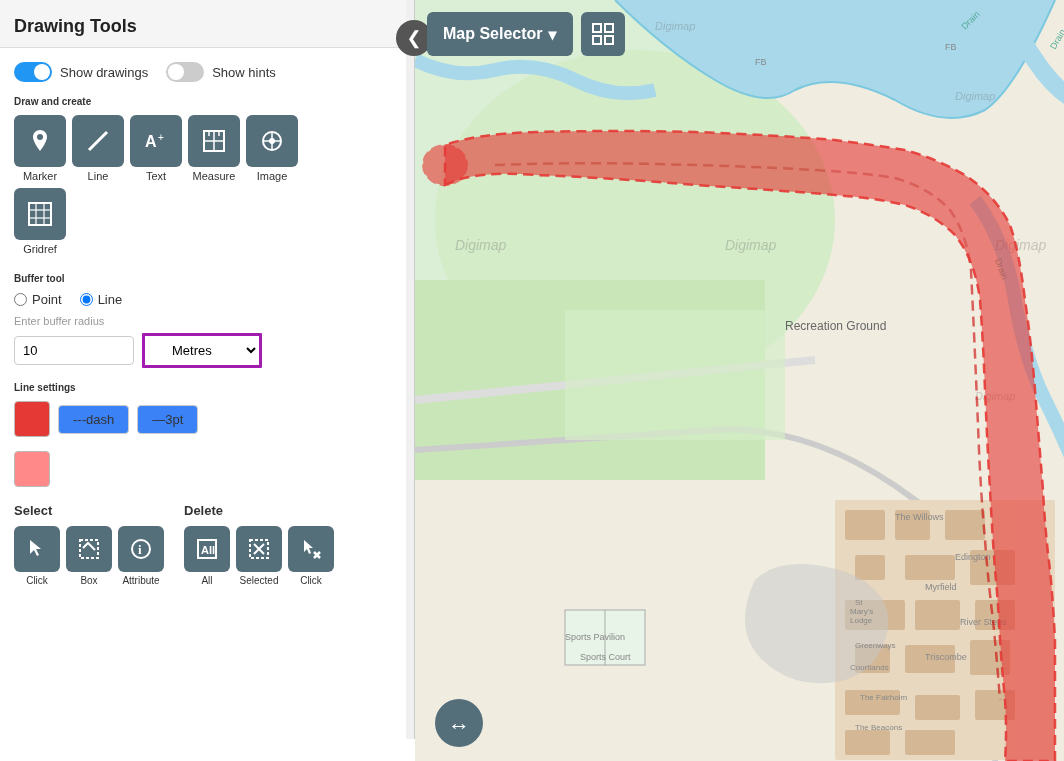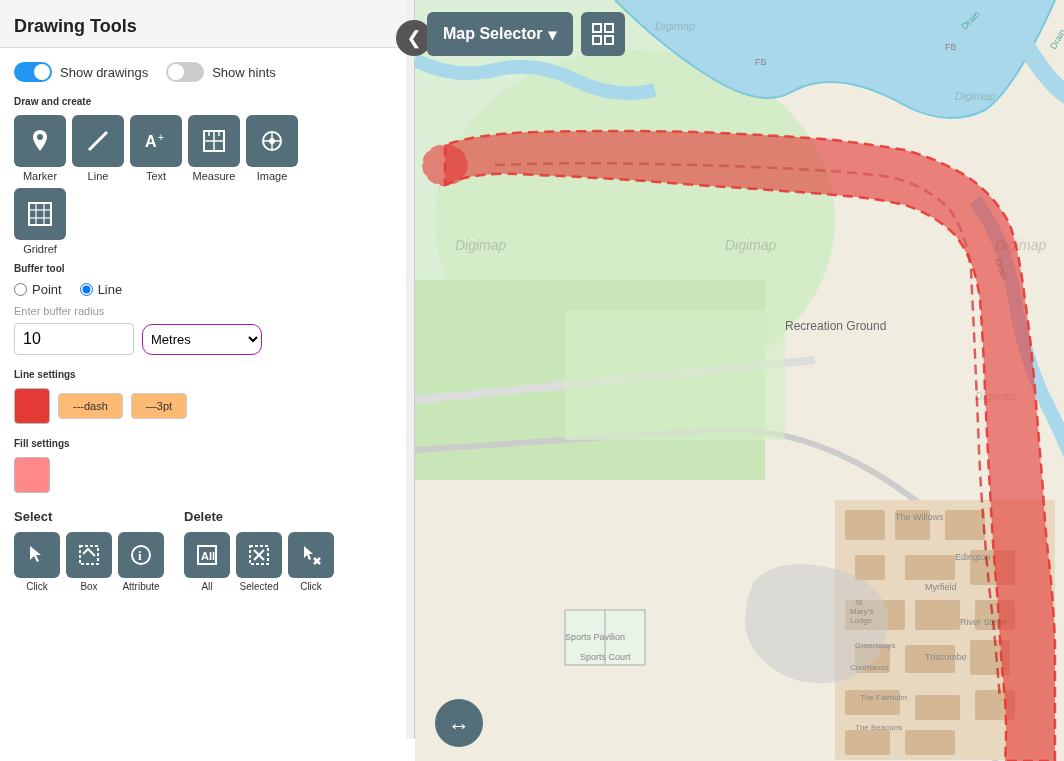--- a/index.html
+++ b/index.html
@@ -131,21 +131,21 @@
       background: #e67e00;
     }
 
     .tool-label {
       font-size: 11px;
       color: #333;
     }
 
     
     .buffer-tool-section {
-      margin-top: 8px;
+      margin-top: 18px;
     }
 
     .radio-group {
       display: flex;
       gap: 18px;
       align-items: center;
       margin: 8px 0;
     }
 
     .radio-label {
@@ -162,28 +162,28 @@
       gap: 8px;
       align-items: center;
       margin-top: 6px;
     }
 
     .buffer-input {
       width: 120px;
       padding: 6px 8px;
       border: 1px solid #ccc;
       border-radius: 4px;
-      font-size: 16px;
+      font-size: 13px;
     }
 
     .unit-select {
       width: 120px;
-      padding: 6px 4px;
-      border: 1px solid #a21caf;
-      border-radius: 10px;
+      padding: 6px 23px;
+      border: 3px solid #a21caf;
+      border-radius: 1px;
       font-size: 13px;
       background: #fff;
       cursor: pointer;
     }
 
     .input-hint {
       font-size: 11px;
       color: #999;
       margin-bottom: 2px;
     }
@@ -204,22 +204,22 @@
       width: 36px; height: 36px;
       border-radius: 4px;
       border: 1px solid #bbb;
       cursor: pointer;
     }
 
     .style-btn {
       padding: 6px 14px;
       border: 1px solid #ccc;
       border-radius: 4px;
-      background: #fdba74;
-      font-size: 11px;
+      background: #3b82f6;
+      font-size: 13px;
       cursor: pointer;
       color: #333;
     }
 
     .fill-swatch {
       width: 36px; height: 36px;
       background: #f88;
       border-radius: 4px;
       border: 1px solid #bbb;
       cursor: pointer;
@@ -491,21 +491,20 @@
         <button class="style-btn">
           <span>---dash</span>
         </button>
         <button class="style-btn">
           <span>—3pt</span>
         </button>
       </div>
     </div>
 
     <div class="settings-section">
-      <div class="section-title">Fill settings</div>
       <div class="settings-row">
         <div class="fill-swatch"></div>
       </div>
     </div>
 
     <div class="select-delete-section">
 
       <div class="select-group">
         <div class="group-title">Select</div>
         <div class="action-buttons-row">

